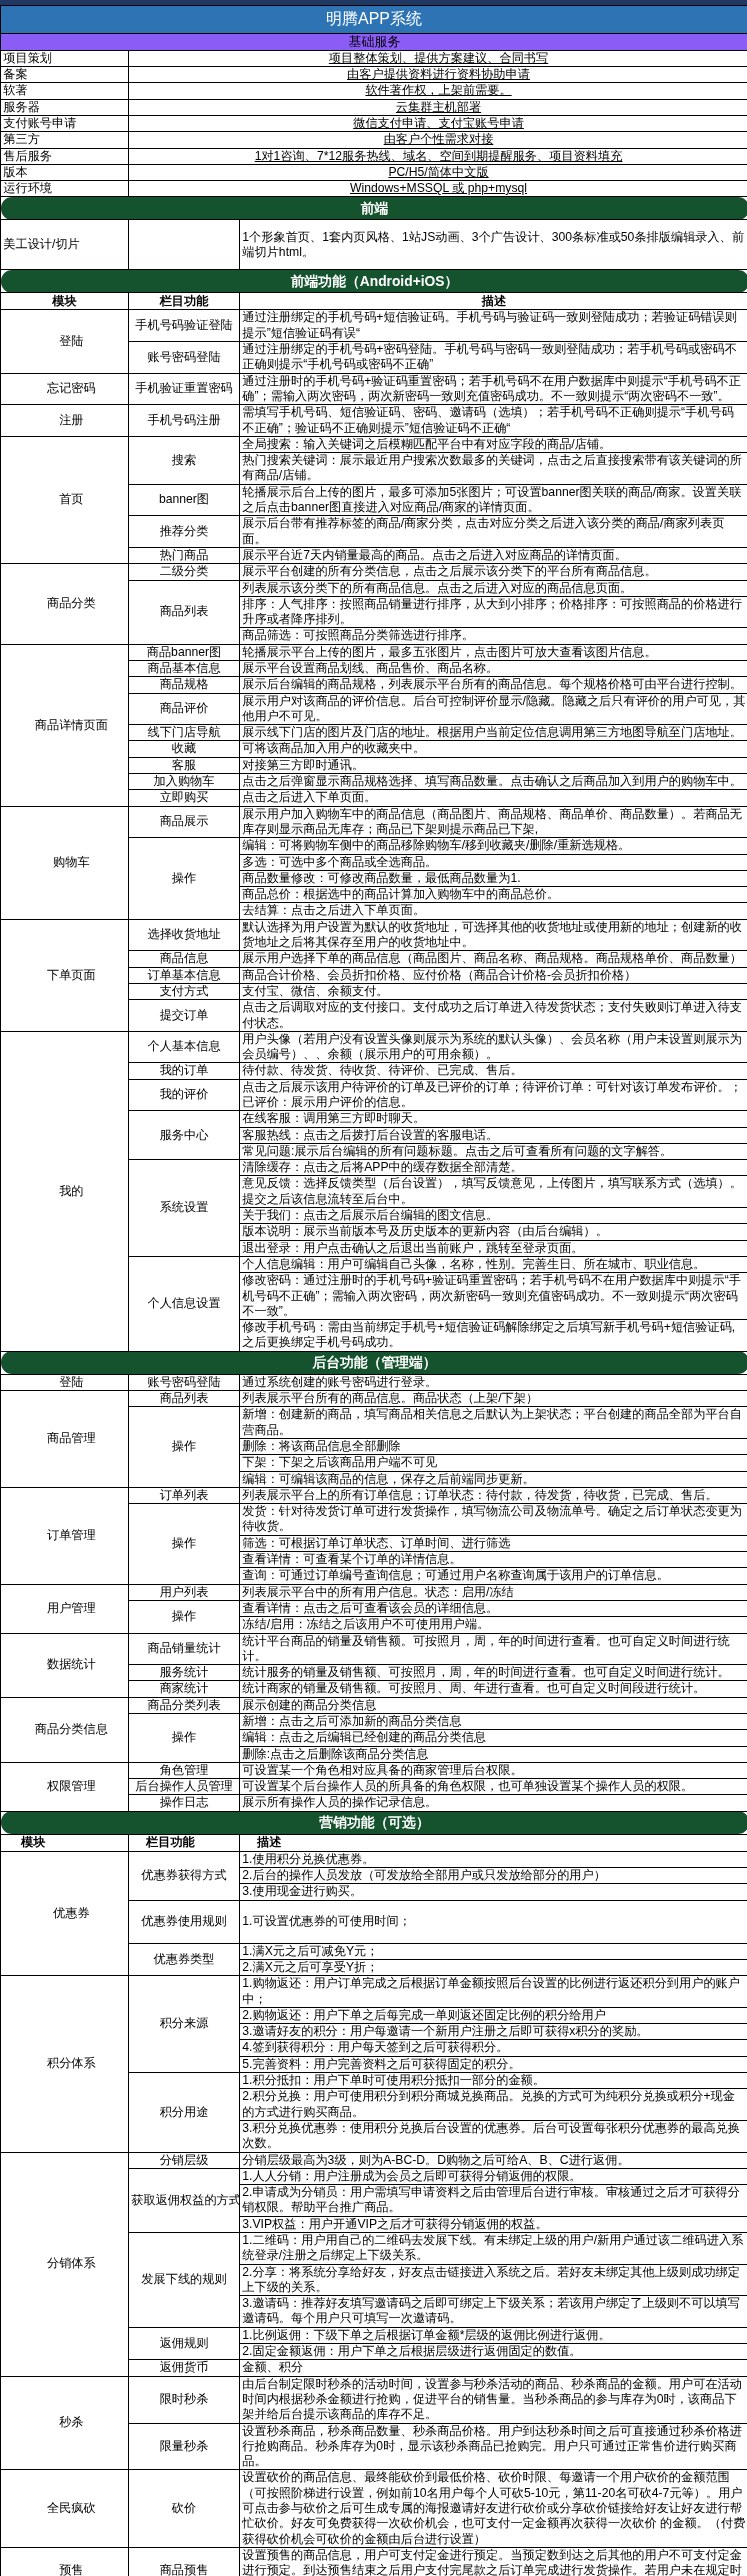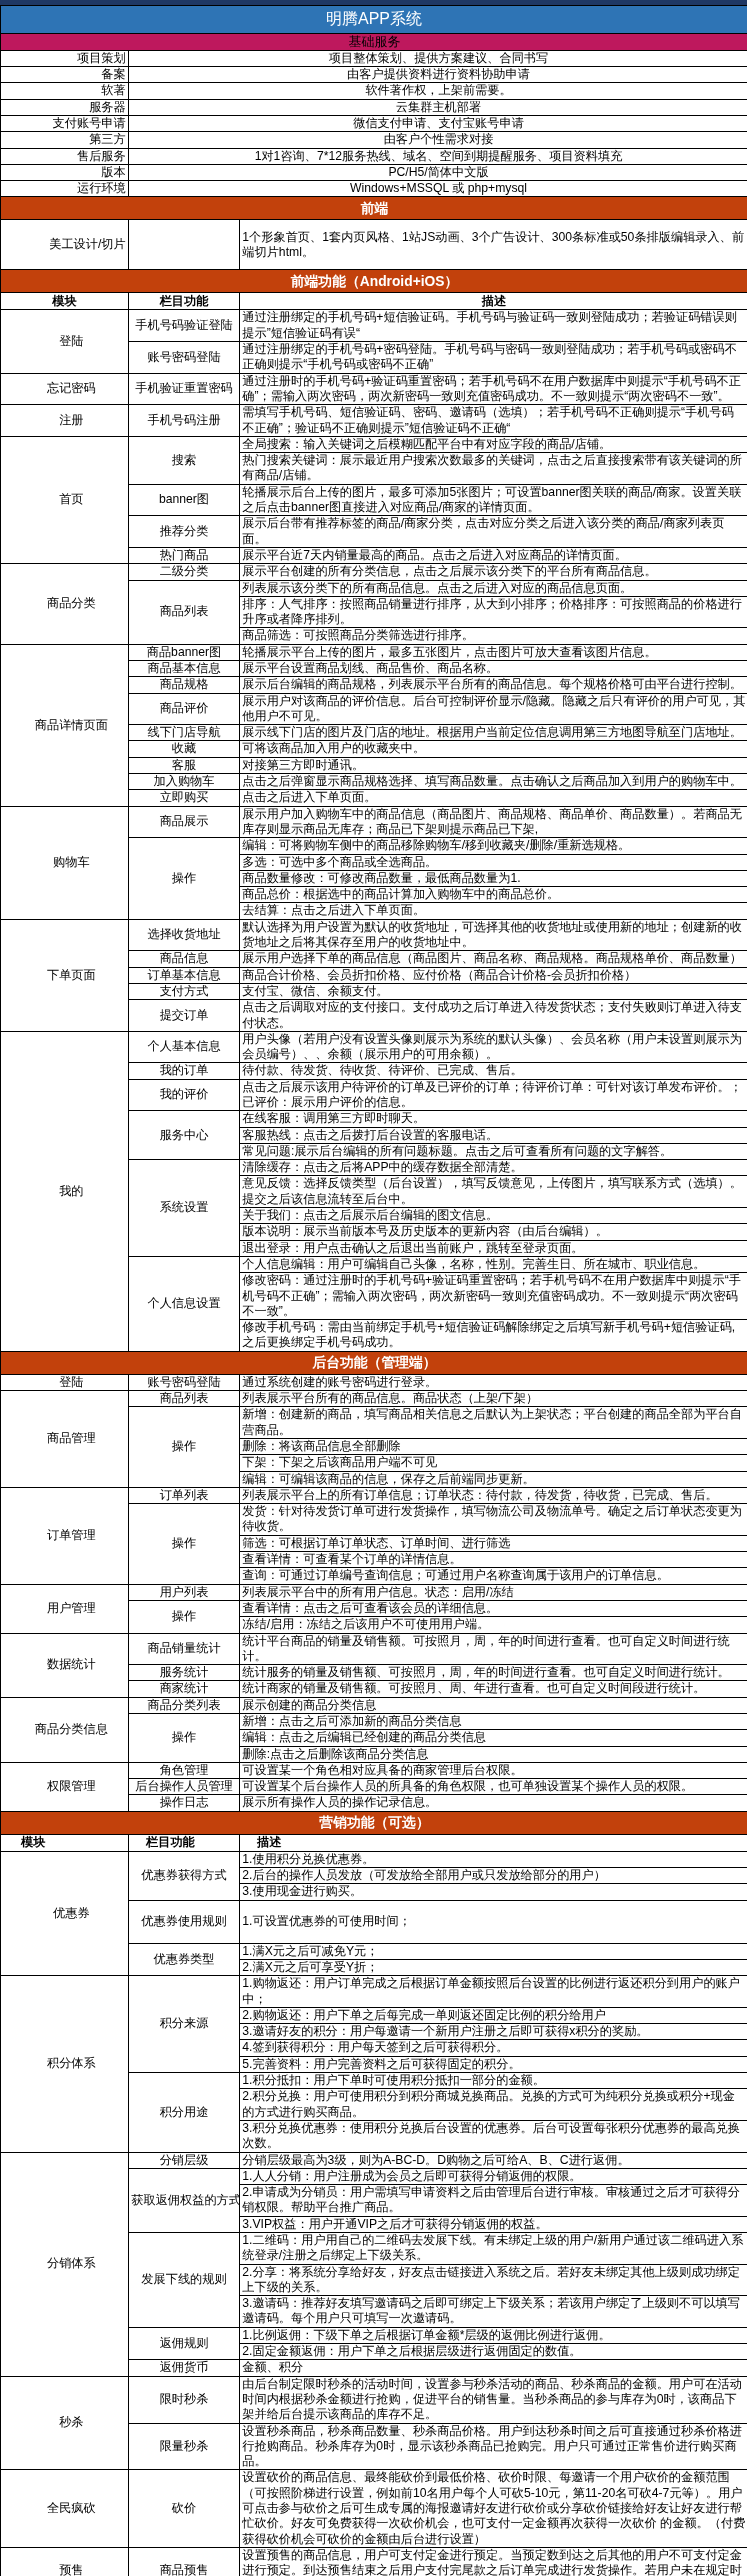--- a/index.html
+++ b/index.html
@@ -8,36 +8,36 @@
   .top-strip { height:5.4px; background:#1F3864; }
   .title-band {
     background:#2E74B5; color:#fff; font-weight:normal; font-size:16px;
     text-align:center; padding:2.3px 0 3.1px 0; border:1.5px solid #000; border-bottom:none;
   }
   table { border-collapse:collapse; width:748px; table-layout:fixed; }
   td {
     border:0.8px solid #000; font-size:12.2px; line-height:15.3px;
     padding:0 2.3px; vertical-align:middle; overflow:hidden; word-break:break-all;
   }
-  tr.subband td { background:#be185d; text-align:center; font-size:13px; height:17px; font-weight:normal; }
+  tr.subband td { background:#8b5cf6; text-align:center; font-size:13px; height:17px; font-weight:normal; }
   tr.band td {
-    background:#c2410c; color:#fff; font-weight:bold; text-align:center;
-    font-size:13.8px; height:23px; border-top:1.5px solid #000; border-bottom:1.5px solid #000;
+    background:#14532d; color:#fff; font-weight:bold; text-align:center;
+    font-size:13.8px; height:23px; border-top:1.5px solid #000; border-bottom:1.5px solid #000;border-radius:11px;
   }
   tr.colhead td { font-weight:bold; height:17px;margin-top:20px; }
   tr.colhead.center td { text-align:center; }
   tr.colhead.left td { text-align:left; }
   tr.colhead.left td.c1 { padding-left:20px; }
   tr.colhead.left td.c2 { padding-left:17px; }
   tr.colhead.left td.c3 { padding-left:17px; }
   td.mod { text-align:center; white-space:nowrap;padding-left:16px; }
   td.feat { text-align:center; white-space:nowrap; }
   td.desc { text-align:left; }
-  td.kvlabel { text-align:right; white-space:nowrap; height:16px; }
-  td.kvdesc { text-align:center; height:16px; }
+  td.kvlabel { text-align:left; white-space:nowrap; height:16px; }
+  td.kvdesc { text-align:center; height:16px;text-decoration:underline; }
   table { border-left:1.5px solid #000; border-right:1.5px solid #000; }
 </style>
 </head>
 <body>
 
 <div class="top-strip"></div>
 <div class="title-band">明腾APP系统</div>
 
 <table>
   <colgroup>

